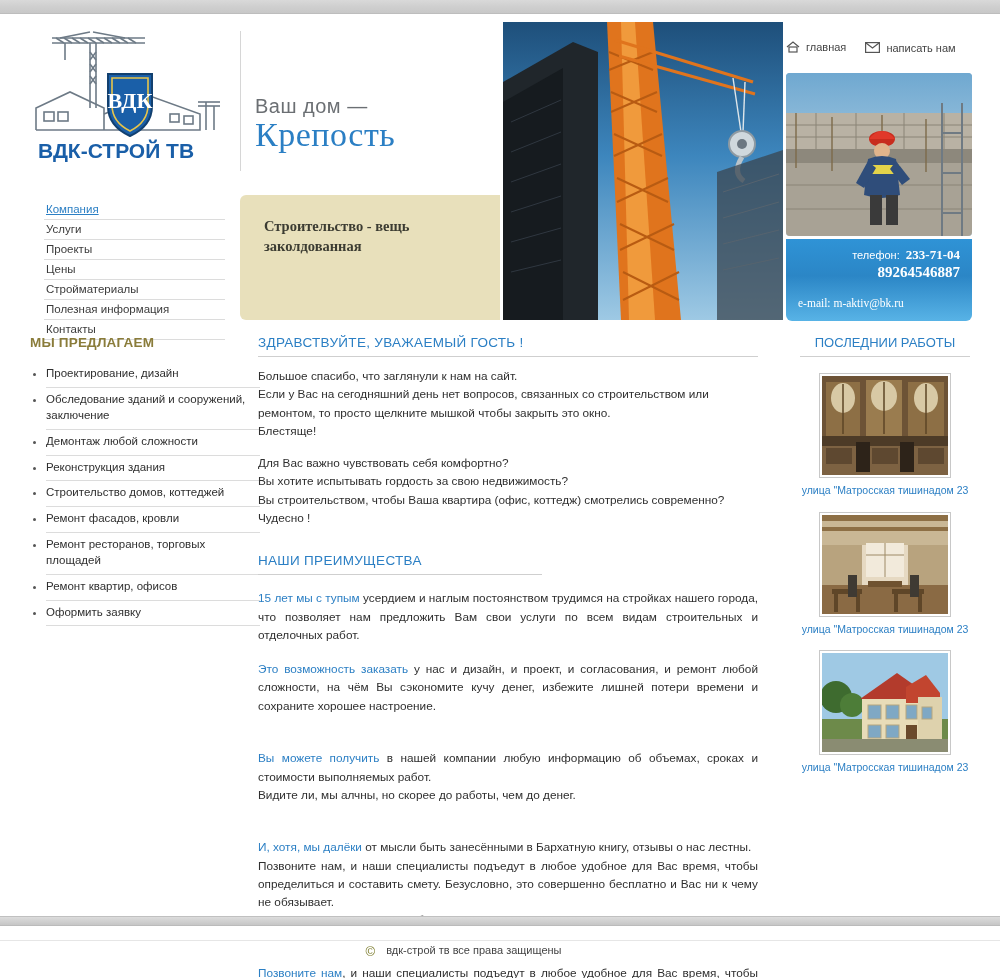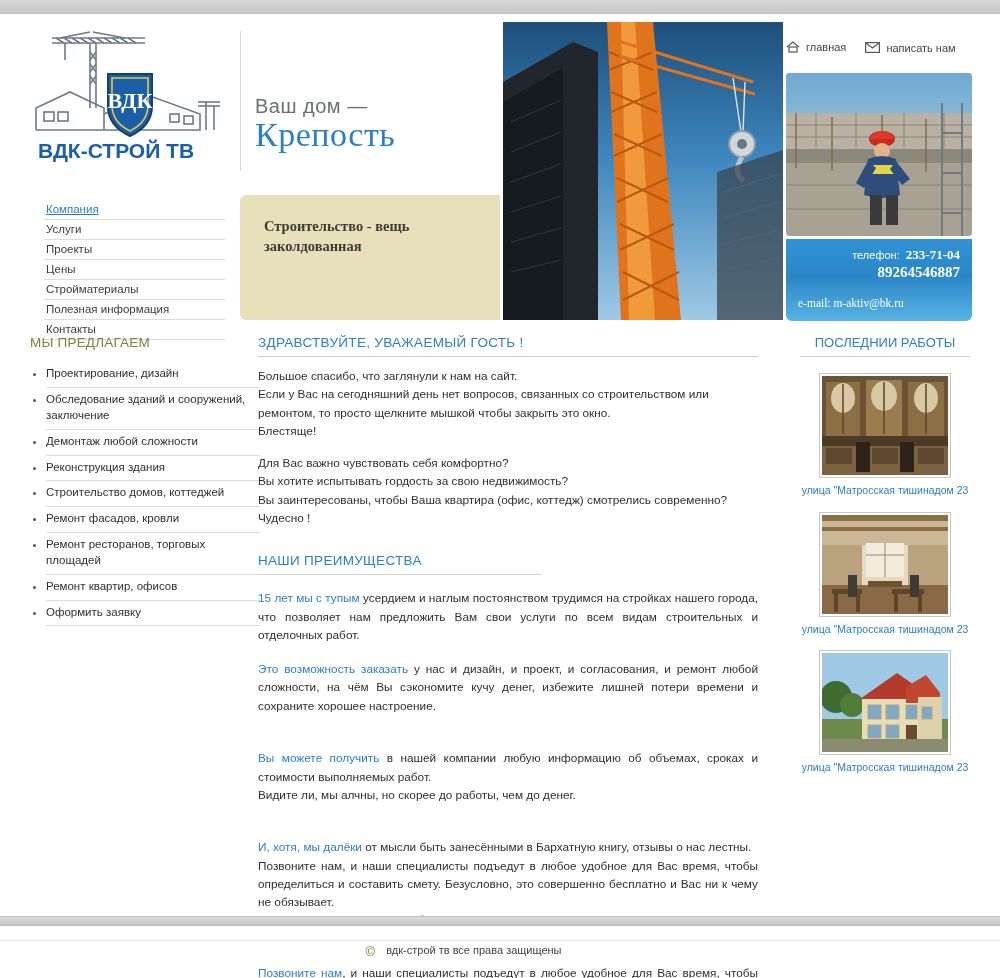--- a/index.html
+++ b/index.html
@@ -106,21 +106,21 @@
   .mainmenu ul { margin: 0; padding: 0 0 0 14px; }
   .mainmenu li::marker { color: #2b7fc4; font-size: 12px;}
   .mainmenu a { color: #3b3b3b; text-decoration: none; }
   .mainmenu li.active a { color: #2b7fc4; text-decoration: underline; }
   
   .col-left {
     position: absolute; left: 30px; top: 335px; width: 230px;
   }
   .col-left h3 {
     margin: 0 0 12px 0;
-    font-size: 13.5px; color: #8a7c3a; font-weight: normal;
+    font-size: 13.5px; color: #8a7c3a; font-weight: bold;
     letter-spacing: .2px;
   }
   .offer ul { margin: 0; padding: 0 0 0 16px; }
   .offer li {
     list-style: disc;
     border-bottom: 1px solid #dcdcdc;
     padding: 3px 0 5px 0;
     font-size: 11.5px;
     color: #2f2f2f;
     line-height: 1.45;
@@ -432,21 +432,21 @@
 
   <div class="col-mid">
     <h2>ЗДРАВСТВУЙТЕ, УВАЖАЕМЫЙ ГОСТЬ !</h2>
     <div class="greet-body">
       <p>Большое спасибо, что заглянули к нам на сайт.</p>
       <p>Если у Вас на сегодняшний день нет вопросов, связанных со строительством или ремонтом, то просто щелкните мышкой чтобы закрыть это окно.</p>
       <p>Блестяще!</p>
       <div class="greet-gap"></div>
       <p>Для Вас важно чувствовать себя комфортно?</p>
       <p>Вы хотите испытывать гордость за свою недвижимость?</p>
-      <p>Вы заинтересованы, чтобы Ваша квартира (офис, коттедж) смотрелись современно?</p>
+      <p>Вы строительством, чтобы Ваша квартира (офис, коттедж) смотрелись современно?</p>
       <p>Чудесно !</p>
     </div>
 
     <h2 class="adv">НАШИ ПРЕИМУЩЕСТВА</h2>
     <div class="adv-block">
       <p>
         <span class="lead">15 лет мы с тупым</span><span> усердием и наглым постоянством трудимся на стройках нашего города, что позволяет нам предложить Вам свои услуги по всем видам строительных и отделочных работ.</span>
       </p>
       <p>
         <span class="lead">Это возможность заказать</span><span> у нас и дизайн, и проект, и согласования, и ремонт любой сложности, на чём Вы сэкономите кучу денег, избежите лишней потери времени и сохраните хорошее настроение.</span>

